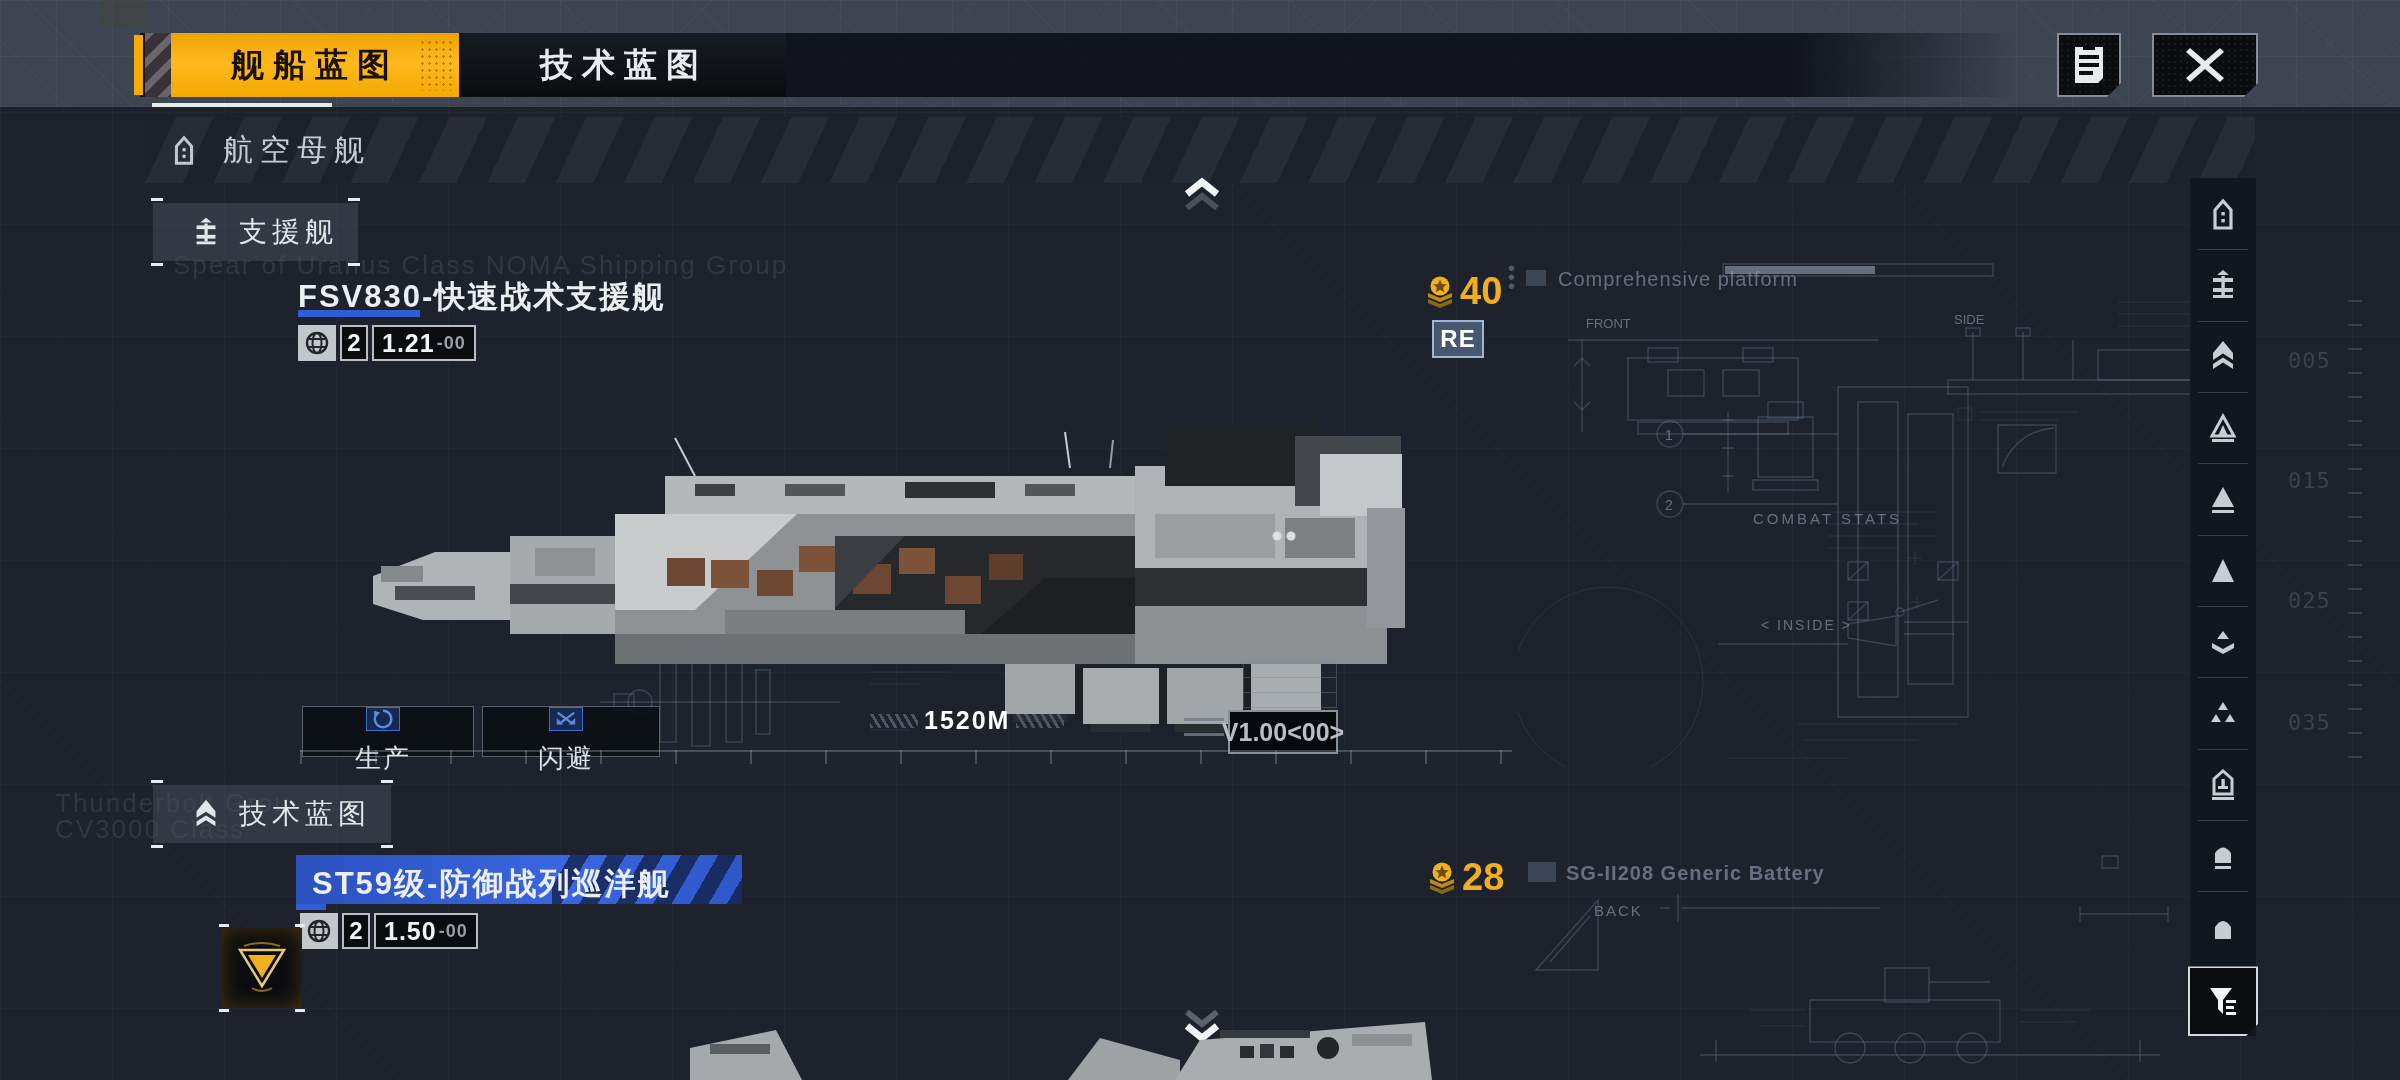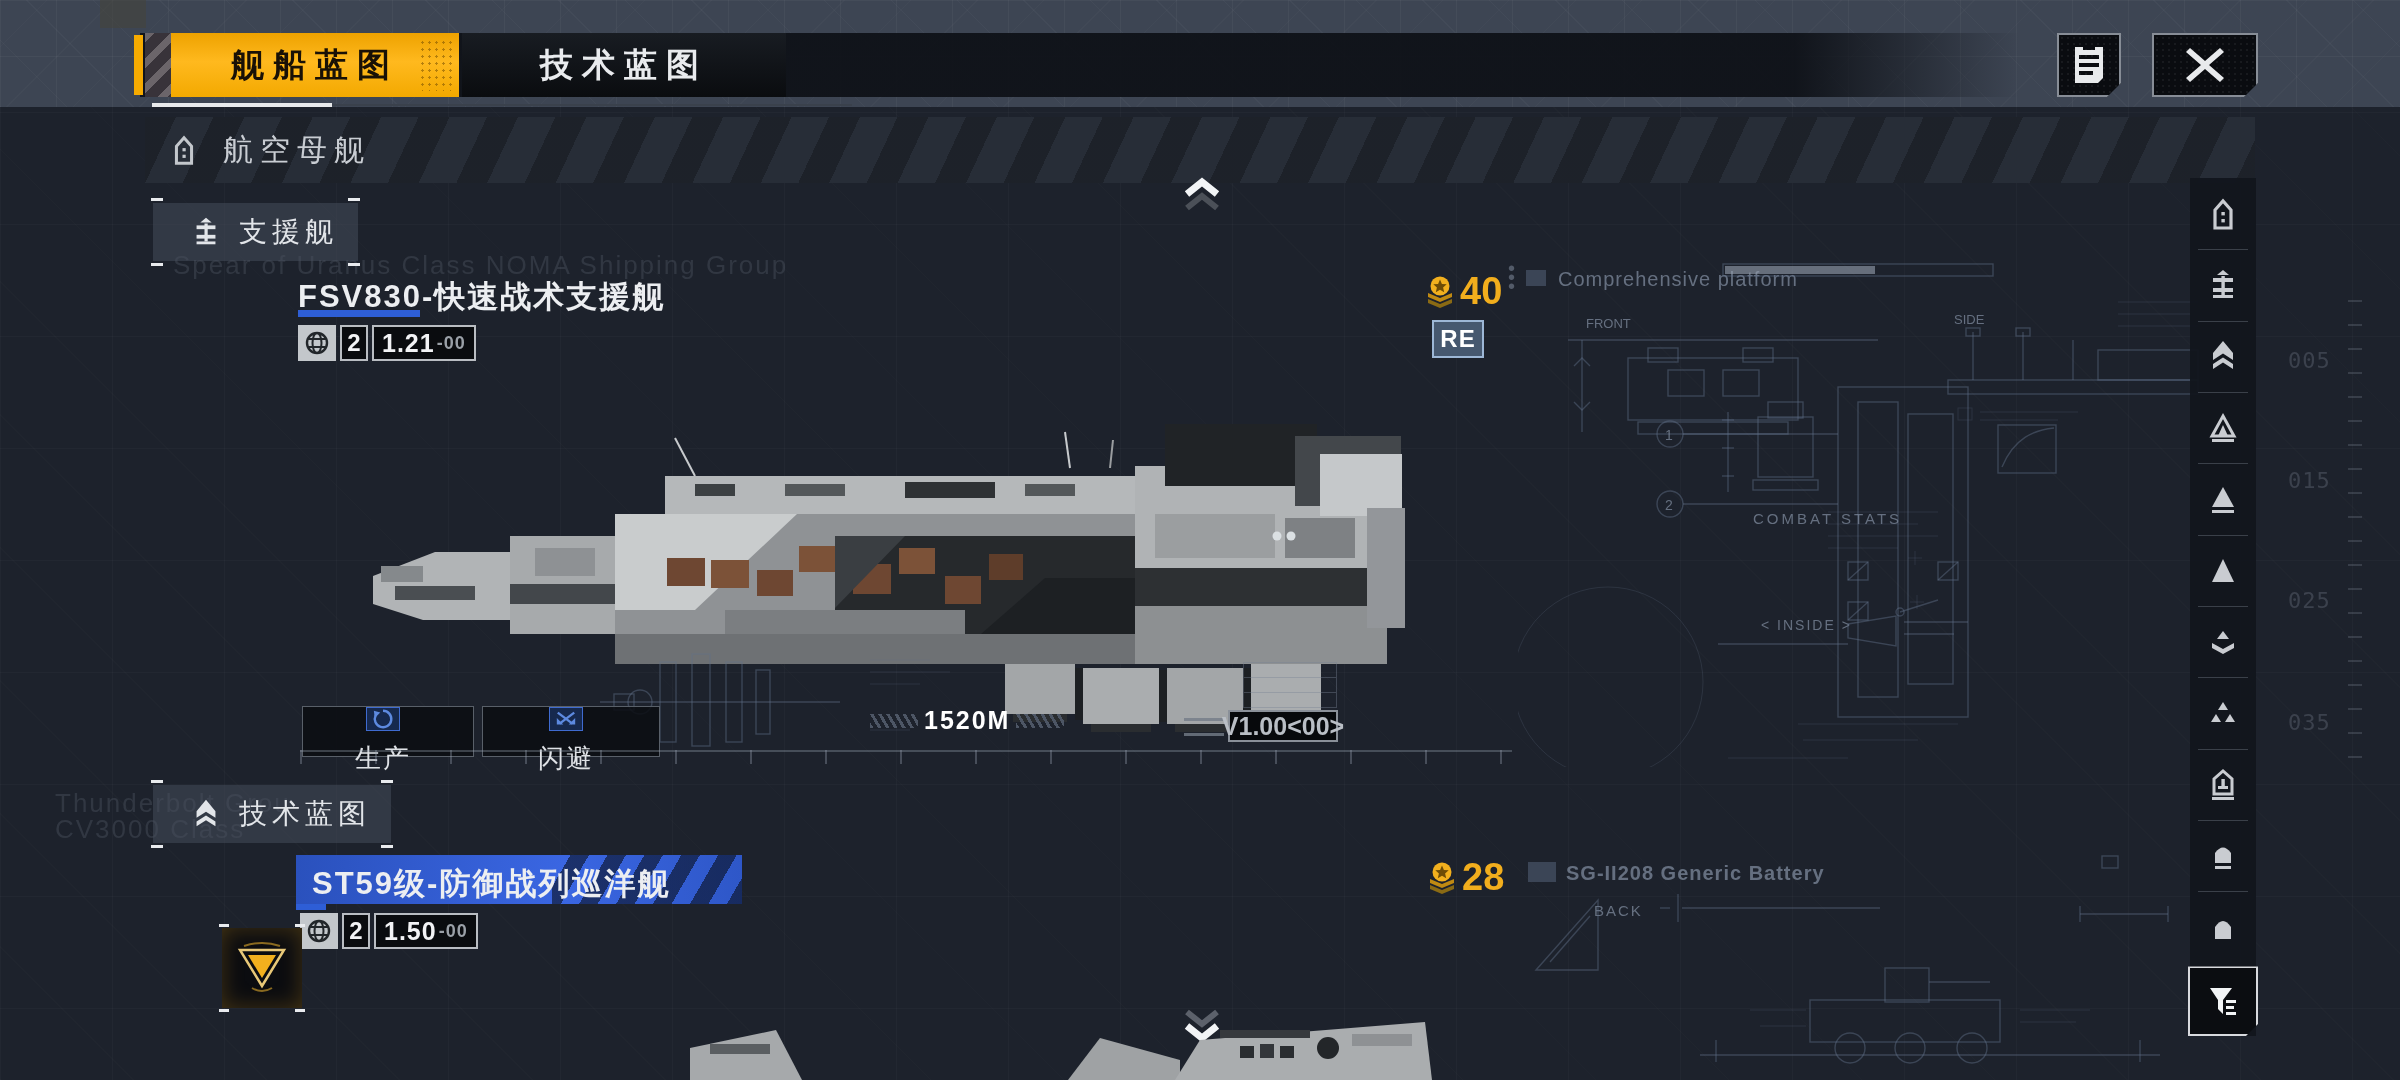--- a/index.html
+++ b/index.html
@@ -79,21 +79,21 @@
     align-items:center;justify-content:center;letter-spacing:1px;}
   .tag{position:absolute;height:51px;background:rgba(10,13,18,.85);border:1px solid #596069;
     display:flex;align-items:center;gap:10px;padding:0 14px 0 4px;box-sizing:border-box;flex-direction:column;}
   .tag .tico{width:32px;height:32px;background:#16294e;border:1px solid #3f6bd0;
     display:flex;align-items:center;justify-content:center;}
   .tag .tlabel{color:#dfe2e6;font-size:26px;letter-spacing:2px;}
   .measure{position:absolute;display:flex;align-items:center;gap:6px;color:#5d6878;}
   .hatch{width:48px;height:14px;
     background:repeating-linear-gradient(60deg,#4d5665 0 3px,transparent 3px 7px);}
   .measure .mtext{font-size:25px;font-weight:bold;letter-spacing:2px;color:#ffffff;}
-  .plate{position:absolute;left:1228px;top:710px;width:110px;height:32px;background:#07090c;
+  .plate{position:absolute;left:1228px;top:710px;width:110px;height:44px;background:#07090c;
     border:2px solid #8a9099;box-sizing:border-box;color:#b9bec5;font-weight:bold;font-size:25px;
     display:flex;align-items:center;justify-content:center;letter-spacing:0px;}
   .plate-dashes{position:absolute;left:1184px;top:718px;width:40px;height:12px;
     border-top:3px solid #747c88;border-bottom:3px solid #747c88;opacity:.8;}
   .titleblock{position:absolute;left:1243px;top:662px;width:92px;height:44px;
     border:1px solid rgba(120,130,148,.4);}
   .titleblock::before{content:"";position:absolute;left:0;right:0;top:14px;height:1px;background:rgba(120,130,148,.4);}
   .titleblock::after{content:"";position:absolute;left:0;right:0;top:29px;height:1px;background:rgba(120,130,148,.4);}
   .ruler{position:absolute;left:300px;top:750px;width:1212px;height:12px;
     border-top:2px solid rgba(150,160,175,.35);

